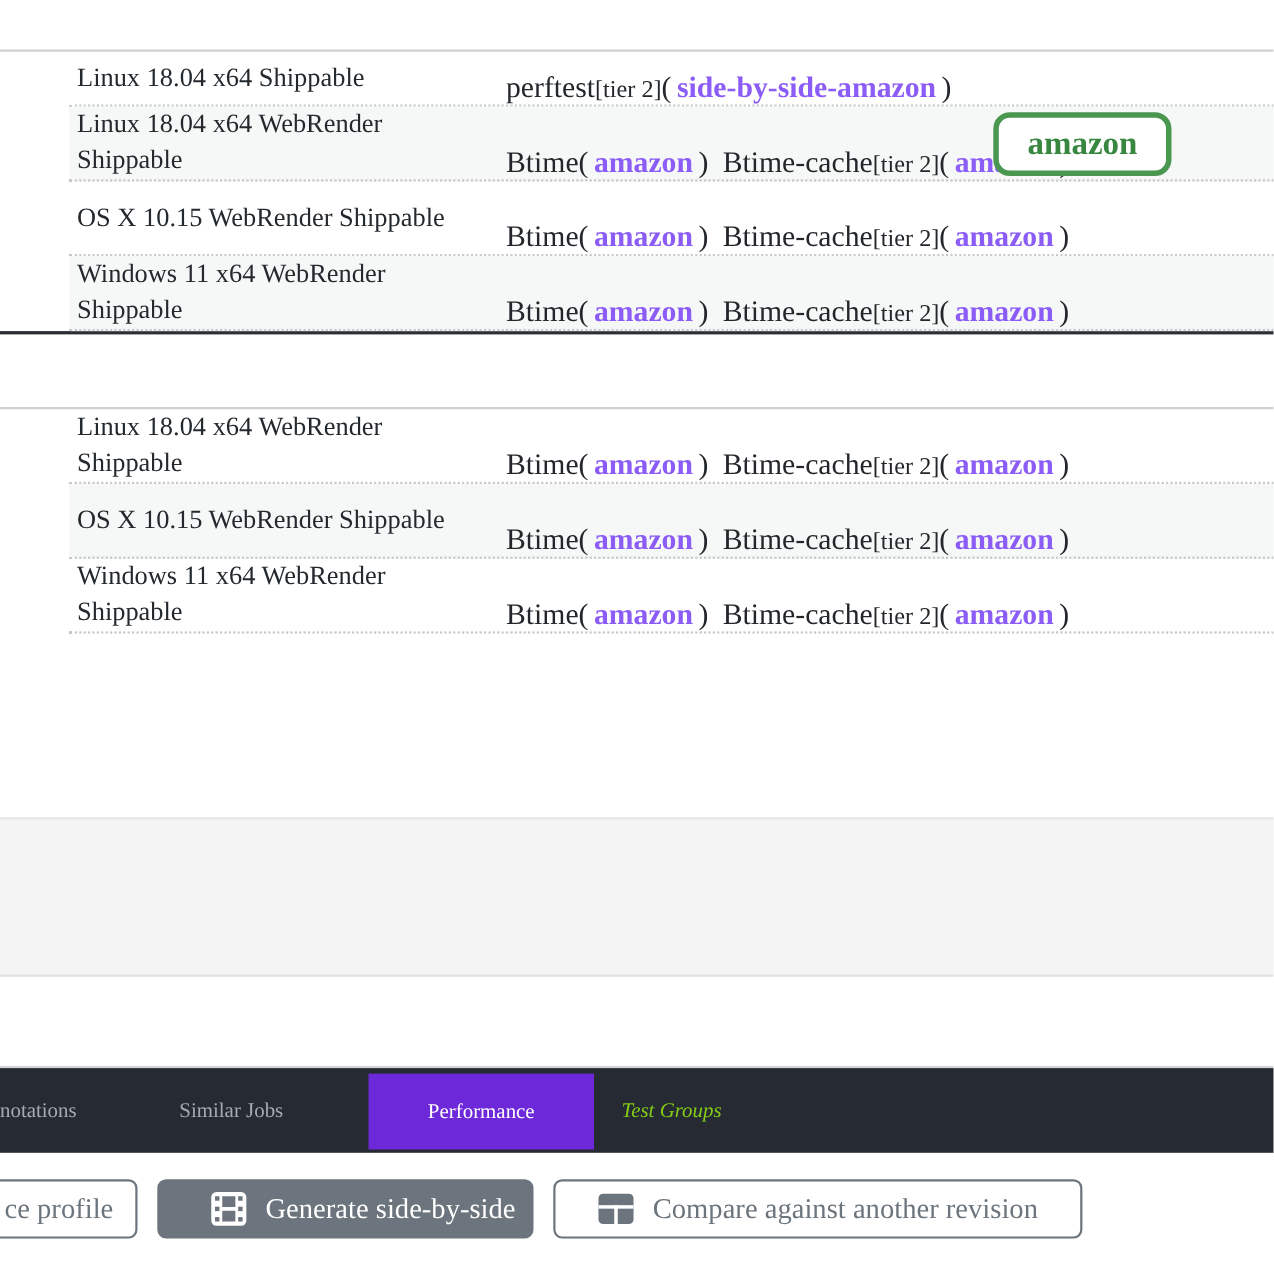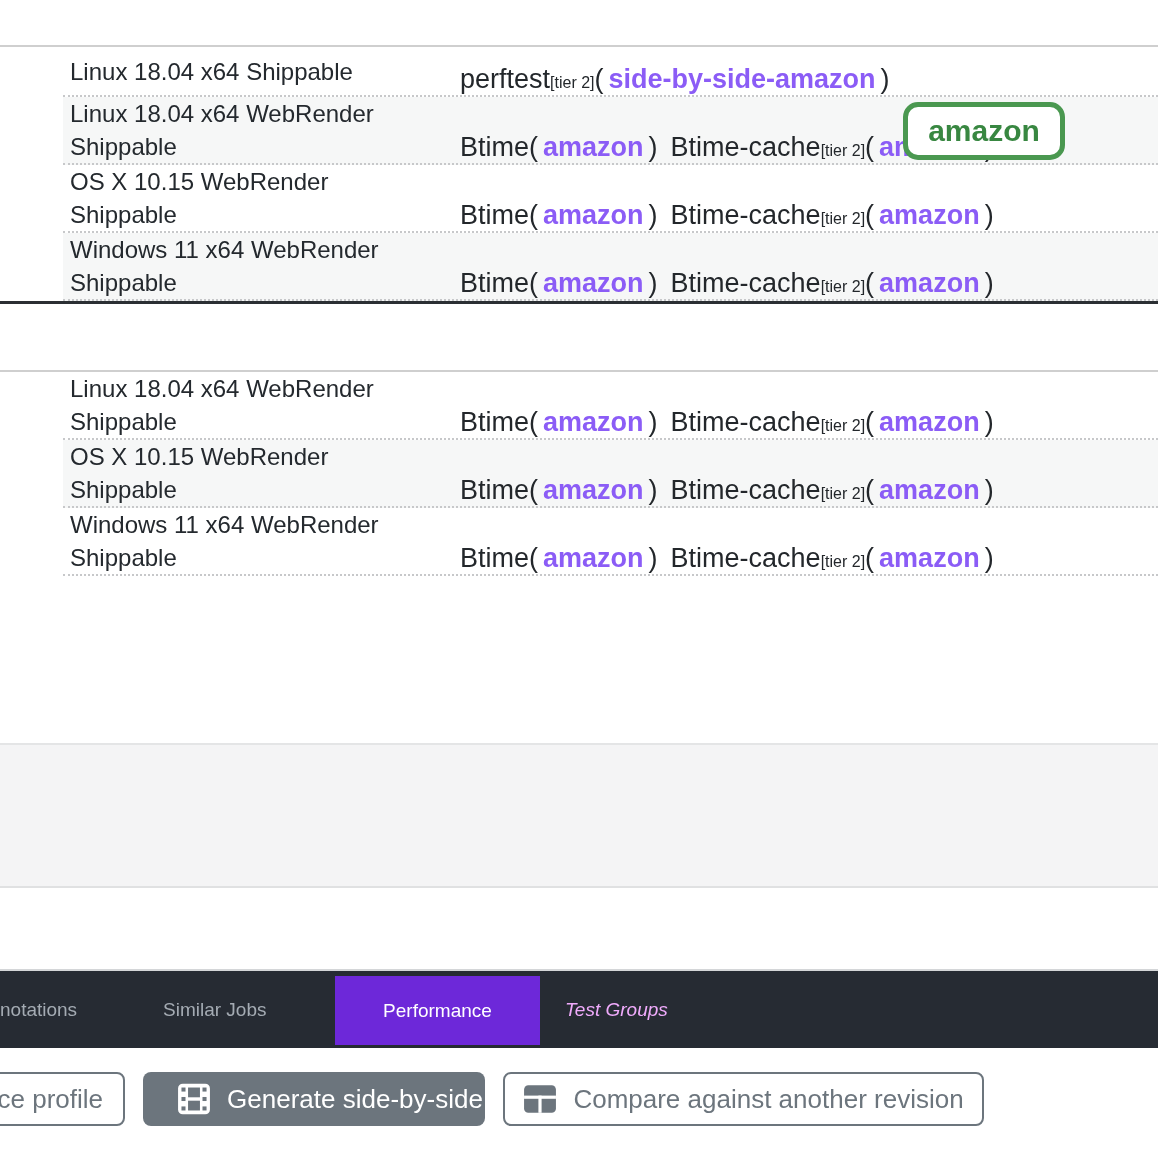--- a/index.html
+++ b/index.html
@@ -3,21 +3,21 @@
 <meta charset="utf-8">
 <style>
   * { box-sizing: border-box; margin: 0; padding: 0; }
   html, body { background: #fff; }
   #canvas {
     position: relative;
     width: 1158px;
     height: 1160px;
     background: #fff;
     overflow: hidden;
-    font-family: Liberation Sans, sans-serif;
+    font-family: Liberation Serif, serif;
     color: #23272b;
   }
 
   
   .job-group { position: absolute; left: 0; width: 1158px; background: #fff; }
   #group-1 { top: 45px; border-top: 2px solid #cfcfcf; border-bottom: 3px solid #2b2f33; }
   #group-2 { top: 370px; border-top: 2px solid #cfcfcf; }
 
   .job-row { position: relative; width: 100%; }
   .job-row .cells {
@@ -43,21 +43,21 @@
   .jobs-cell {
     flex: 1;
     display: flex;
     align-items: flex-end;
     padding-left: 15px;
     font-size: 27px;
     white-space: nowrap;
     color: #23272b;
   }
   .job-btn { display: inline-flex; align-items: baseline; cursor: pointer; }
-  .job-btn .tier { font-size: 16px; }
+  .job-btn .tier { font-size: 22px; }
   .job-btn .sym { color: #8b5cf6; font-weight: 700; padding: 0 5px; }
   .job-btn .paren { color: #23272b; }
   .job-btn.second { margin-left: 13px; }
 
   
   #selected-job-box {
     position: absolute;
     left: 903px;
     top: 102px;
     width: 162px;
@@ -114,21 +114,21 @@
     font-size: 19px;
     color: #a4abb3;
     cursor: pointer;
   }
   .tab.active-box {
     top: 5px; height: 69px;
     background: #6d28d9;
     justify-content: center;
     color: #ffffff;
   }
-  .tab.italic { font-style: italic; color: #f0abfc; }
+  .tab.italic { font-style: italic; color: #84cc16; }
 
   
   #actions { position: absolute; left: 0; top: 1072px; width: 1158px; height: 54px; }
   .act-btn {
     position: absolute;
     top: 0; height: 54px;
     border-radius: 8px;
     display: flex;
     align-items: center;
     justify-content: center;

